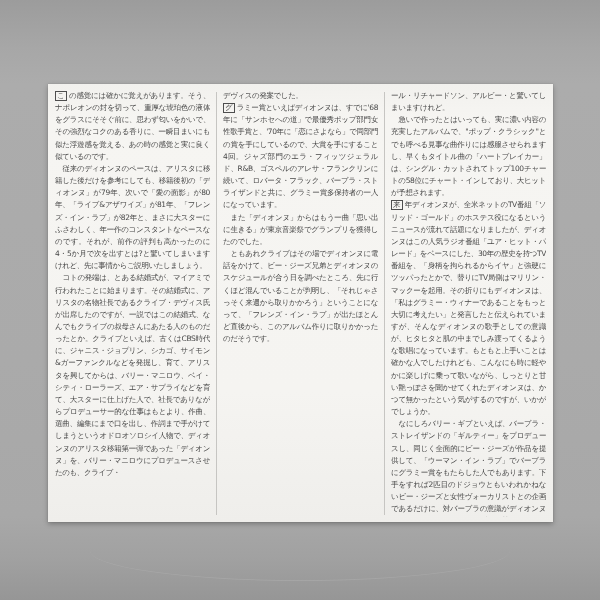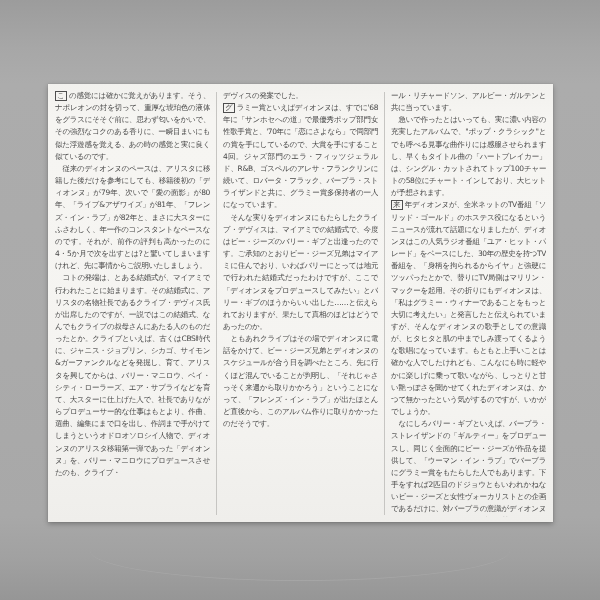--- a/index.html
+++ b/index.html
@@ -49,25 +49,25 @@
   <div class="sheet-inner">
     <div class="col" id="col-1">
         <p><span class="boxcap">こ</span>の感覚には確かに覚えがあります。そう、ナポレオンの封を切って、重厚な琥珀色の液体をグラスにそそぐ前に、思わず匂いをかいで、その強烈なコクのある香りに、一瞬目まいにも似た浮遊感を覚える、あの時の感覚と実に良く似ているのです。</p>
         <p class="indent">従来のディオンヌのペースは、アリスタに移籍した後だけを参考にしても、移籍後初の「ディオンヌ」が79年、次いで「愛の面影」が80年、「ライブ&amp;アザワイズ」が81年、「フレンズ・イン・ラブ」が82年と、まさに大スターにふさわしく、年一作のコンスタントなペースなのです。それが、前作の評判も高かったのに4・5か月で次を出すとは?と驚いてしまいますけれど、先に事情からご説明いたしましょう。</p>
         <p class="indent">コトの発端は、とある結婚式が、マイアミで行われたことに始まります。その結婚式に、アリスタの名物社長であるクライブ・デヴィス氏が出席したのですが、一説ではこの結婚式、なんでもクライブの叔母さんにあたる人のものだったとか。クライブといえば、古くはCBS時代に、ジャニス・ジョプリン、シカゴ、サイモン&amp;ガーファンクルなどを発掘し、育て、アリスタを興してからは、バリー・マニロウ、ベイ・シティ・ローラーズ、エア・サプライなどを育て、大スターに仕上げた人で、社長でありながらプロデューサー的な仕事はもとより、作曲、選曲、編集にまで口を出し、作詞まで手がけてしまうというオドロオソロシイ人物で、ディオンヌのアリスタ移籍第一弾であった「ディオンヌ」を、バリー・マニロウにプロデュースさせたのも、クライブ・</p>
       </div>
     <div class="divider"></div>
     <div class="col" id="col-2">
         <p>デヴィスの発案でした。</p>
         <p><span class="boxcap">グ</span>ラミー賞といえばディオンヌは、すでに'68年に「サンホセへの道」で最優秀ポップ部門女性歌手賞と、'70年に「恋にさよなら」で同部門の賞を手にしているので、大賞を手にすること4回。ジャズ部門のエラ・フィッツジェラルド、R&amp;B、ゴスペルのアレサ・フランクリンに続いて、ロバータ・フラック、バーブラ・ストライザンドと共に、グラミー賞多保持者の一人になっています。</p>
-        <p class="indent">そんな実りをディオンヌにもたらしたクライブ・デヴィスは、マイアミでの結婚式で、今度はビー・ジーズのバリー・ギブと出逢ったのです。ご承知のとおりビー・ジーズ兄弟はマイアミに住んでおり、いわばバリーにとっては地元で行われた結婚式だったわけですが、ここで「ディオンヌをプロデュースしてみたい」とバリー・ギブのほうからいい出した……と伝えられておりますが、果たして真相のほどはどうであったのか。</p>
+        <p class="indent">また「ディオンヌ」からはもう一曲「思い出に生きる」が東京音楽祭でグランプリを獲得したのでした。</p>
         <p class="indent">ともあれクライブはその場でディオンヌに電話をかけて、ビー・ジーズ兄弟とディオンヌのスケジュールが合う日を調べたところ、先に行くほど混んでいることが判明し、「それじゃさっそく来週から取りかかろう」ということになって、「フレンズ・イン・ラブ」が出たほとんど直後から、このアルバム作りに取りかかったのだそうです。</p>
       </div>
     <div class="divider"></div>
     <div class="col" id="col-3">
-    <p>ール・リチャードソン、アルビー・ガルテンと共に当っています。</p>
+    <p>ール・リチャードソン、アルビー・と驚いてしまいますけれど。</p>
         <p class="indent">急いで作ったとはいっても、実に濃い内容の充実したアルバムで、"ポップ・クラシック"とでも呼べる見事な曲作りには感服させられますし、早くもタイトル曲の「ハートブレイカー」は、シングル・カットされてトップ100チャートの58位にチャート・インしており、大ヒットが予想されます。</p>
         <p><span class="boxcap">来</span>年ディオンヌが、全米ネットのTV番組「ソリッド・ゴールド」のホステス役になるというニュースが流れて話題になりましたが、ディオンヌはこの人気ラジオ番組「ユア・ヒット・パレード」をベースにした、30年の歴史を持つTV番組を、「身柄を拘られるからイヤ」と強硬にツッパったとかで、替りにTV局側はマリリン・マックーを起用。その折りにもディオンヌは、「私はグラミー・ウィナーであることをもっと大切に考えたい」と発言したと伝えられていますが、そんなディオンヌの歌手としての意識が、ヒタヒタと肌の中までしみ渡ってくるような歌唱になっています。もともと上手いことは確かな人でしたけれども、こんなにも時に軽やかに楽しげに乗って歌いながら、しっとりと甘い艶っぽさを聞かせてくれたディオンヌは、かつて無かったという気がするのですが、いかがでしょうか。</p>
         <p class="indent">なにしろバリー・ギブといえば、バーブラ・ストレイザンドの「ギルティー」をプロデュースし、同じく全面的にビー・ジーズが作品を提供して、「ウーマン・イン・ラブ」でバーブラにグラミー賞をもたらした人でもあります。下手をすれば2匹目のドジョウともいわれかねないビー・ジーズと女性ヴォーカリストとの企画であるだけに、対バーブラの意識がディオンヌに無かったとはいえないはずで、甘くドラマチックに、とろけるように歌い上げたバーブラに対して、ディオンヌは洗練された知的な品の良さをただよわせながら、身体からにじみ出るリズム感を大切に、余裕を持って歌っている様子が印象的です。強烈な魅力とインパクトを持ったタイトル・ナンバーともども、ディオンヌにとっても、ファンにとっても、忘れがたく艶っぽい、彼女の代表的なアルバムとなることでしょう。</p>
       </div>
   </div>
 </div>
 <div class="scan-artifact"></div>
 
 </body></html>

